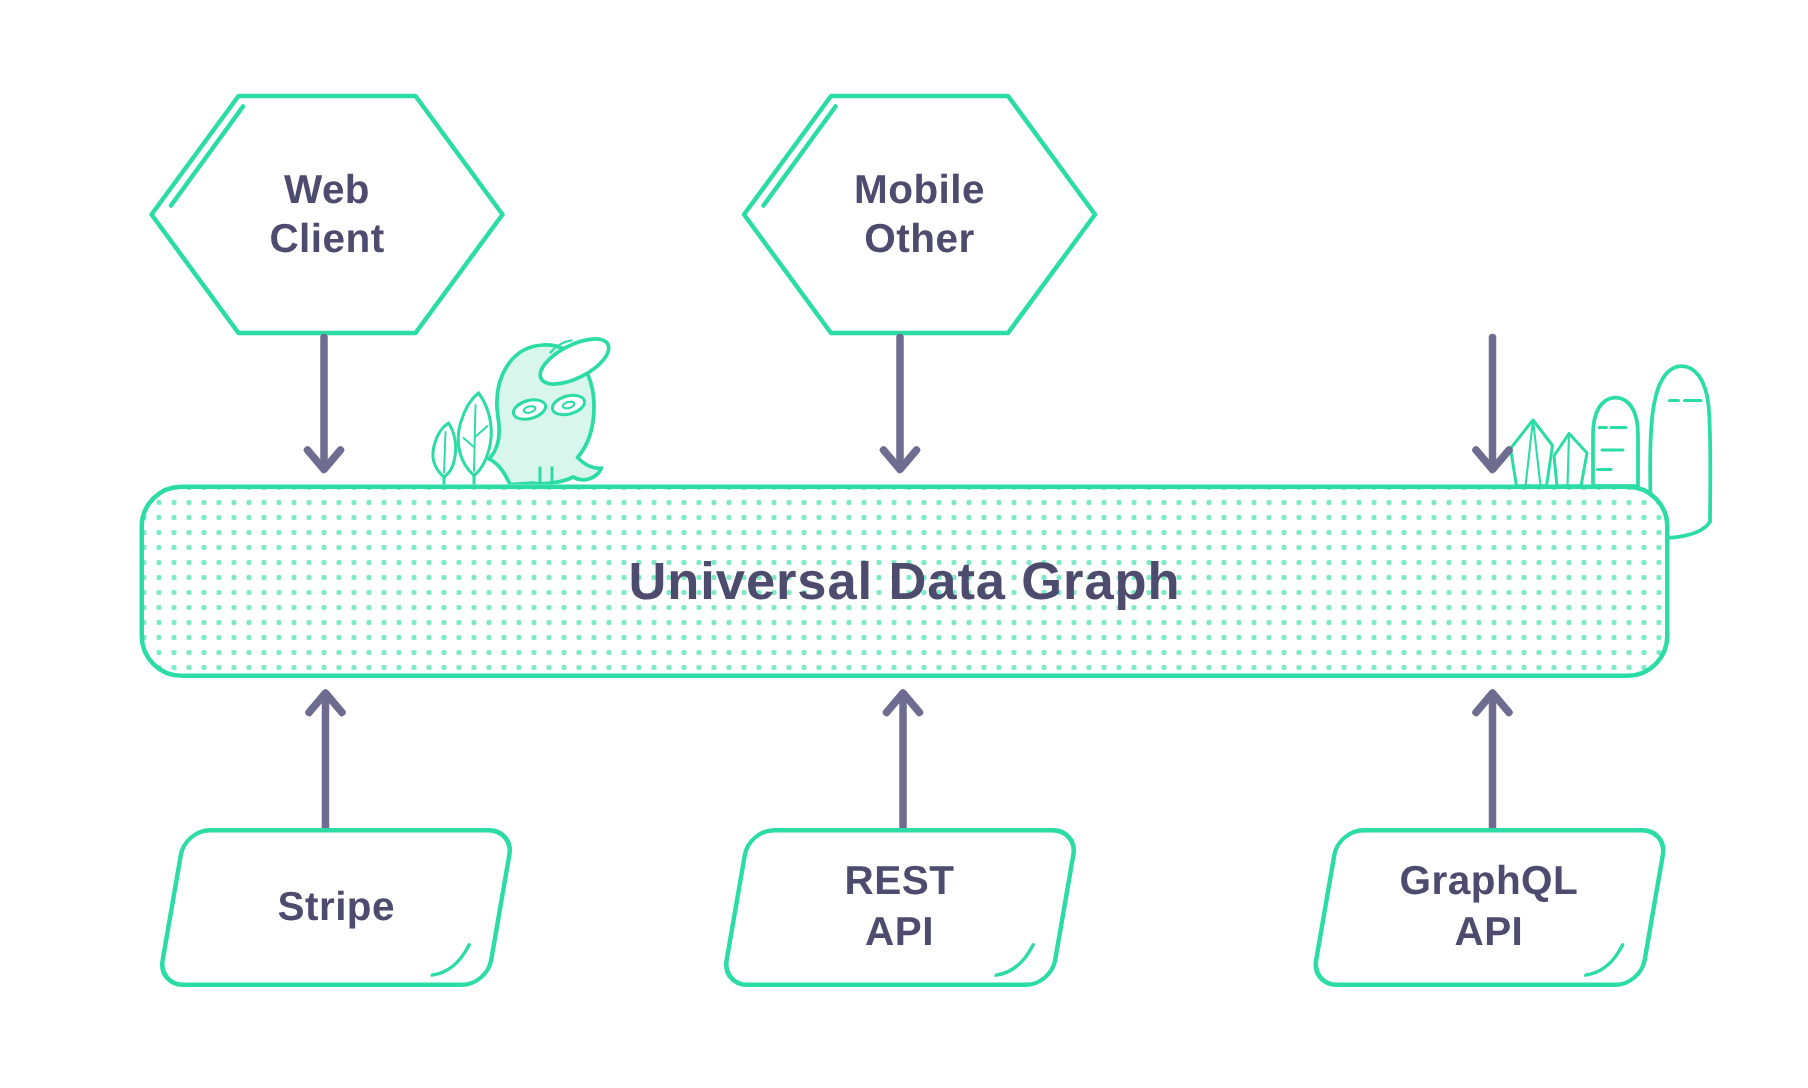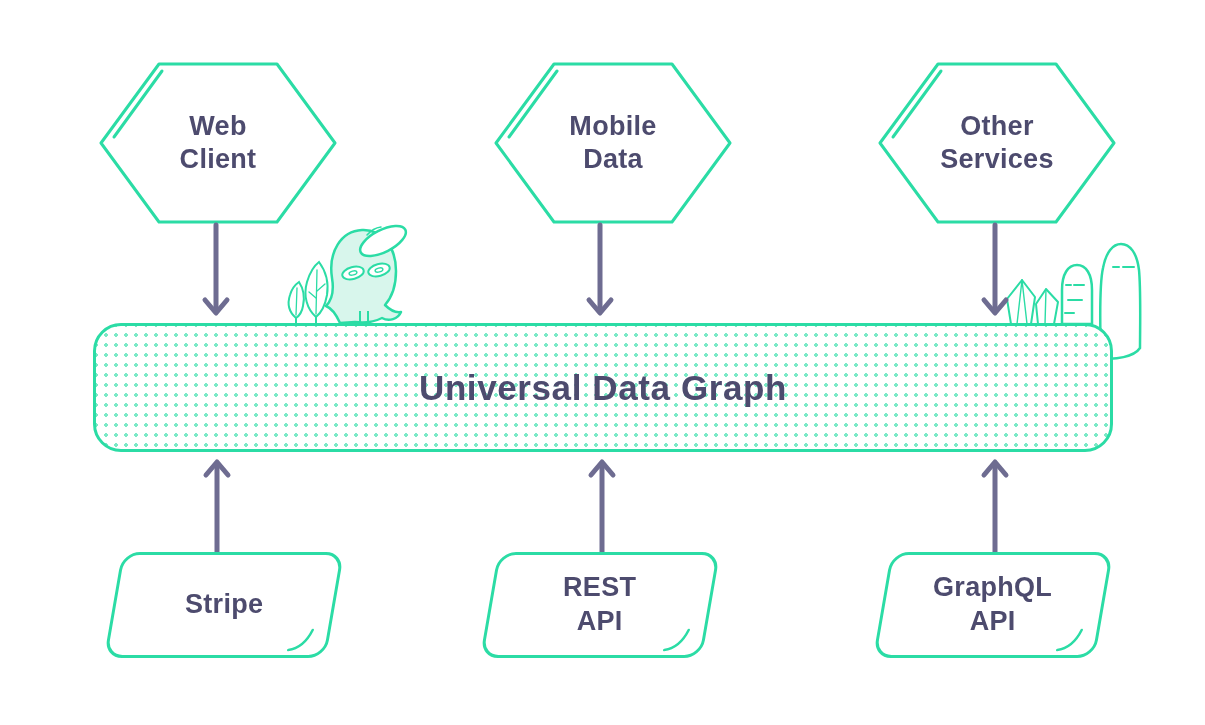--- a/index.html
+++ b/index.html
@@ -101,34 +101,24 @@
     <div class="bar-title">Universal Data Graph</div>
   </div>
 
   <div class="abs hex-node" style="left:493px; top:60px;">
     <svg width="240" height="166" viewBox="0 0 240 166">
       <polygon points="3,83 61,4 179,4 237,83 179,162 61,162" fill="#ffffff" stroke="#2bdca5" stroke-width="3" stroke-linejoin="round"></polygon>
       <line x1="16" y1="77" x2="64" y2="11" stroke="#2bdca5" stroke-width="3" stroke-linecap="round"></line>
     </svg>
     <div class="hex-label">
       <span>Mobile</span>
-      <span>Data</span>
+      <span>Other</span>
     </div>
   </div>
 
-  <div class="abs hex-node" style="left:877px; top:60px;">
-    <svg width="240" height="166" viewBox="0 0 240 166">
-      <polygon points="3,83 61,4 179,4 237,83 179,162 61,162" fill="#ffffff" stroke="#2bdca5" stroke-width="3" stroke-linejoin="round"></polygon>
-      <line x1="16" y1="77" x2="64" y2="11" stroke="#2bdca5" stroke-width="3" stroke-linecap="round"></line>
-    </svg>
-    <div class="hex-label">
-      <span>Other</span>
-      <span>Services</span>
-    </div>
-  </div>
 
   <svg class="abs" style="left:201px; top:222px;" width="30" height="98" viewBox="0 0 30 98">
     <line x1="15" y1="3" x2="15" y2="88" stroke="#6e6c91" stroke-width="5" stroke-linecap="round"></line>
     <polyline points="4,78 15,91 26,78" fill="none" stroke="#6e6c91" stroke-width="5" stroke-linecap="round" stroke-linejoin="round"></polyline>
   </svg>
   <svg class="abs" style="left:585px; top:222px;" width="30" height="98" viewBox="0 0 30 98">
     <line x1="15" y1="3" x2="15" y2="88" stroke="#6e6c91" stroke-width="5" stroke-linecap="round"></line>
     <polyline points="4,78 15,91 26,78" fill="none" stroke="#6e6c91" stroke-width="5" stroke-linecap="round" stroke-linejoin="round"></polyline>
   </svg>
   <svg class="abs" style="left:980px; top:222px;" width="30" height="98" viewBox="0 0 30 98">

